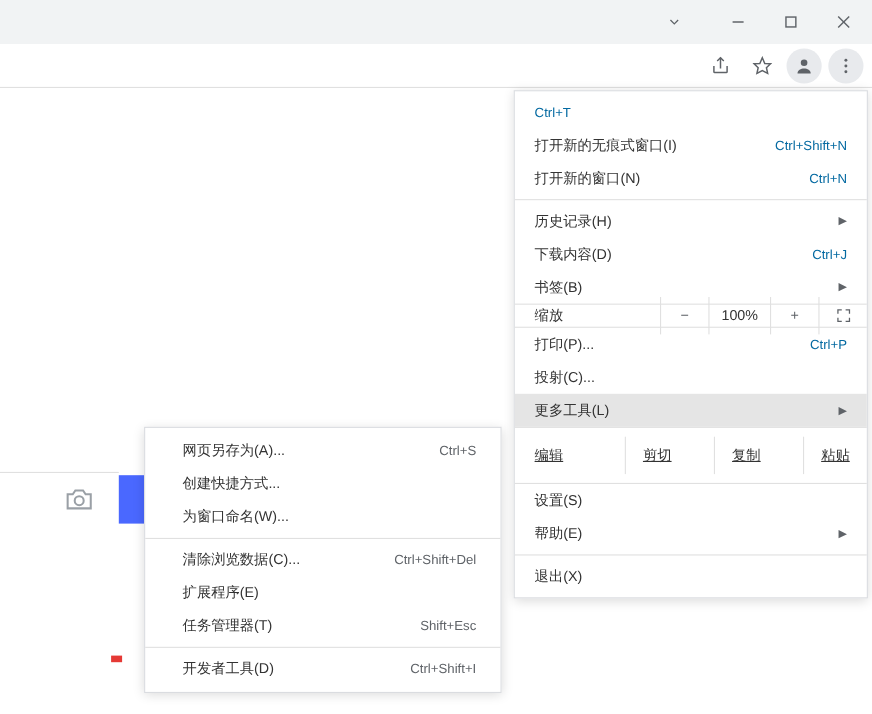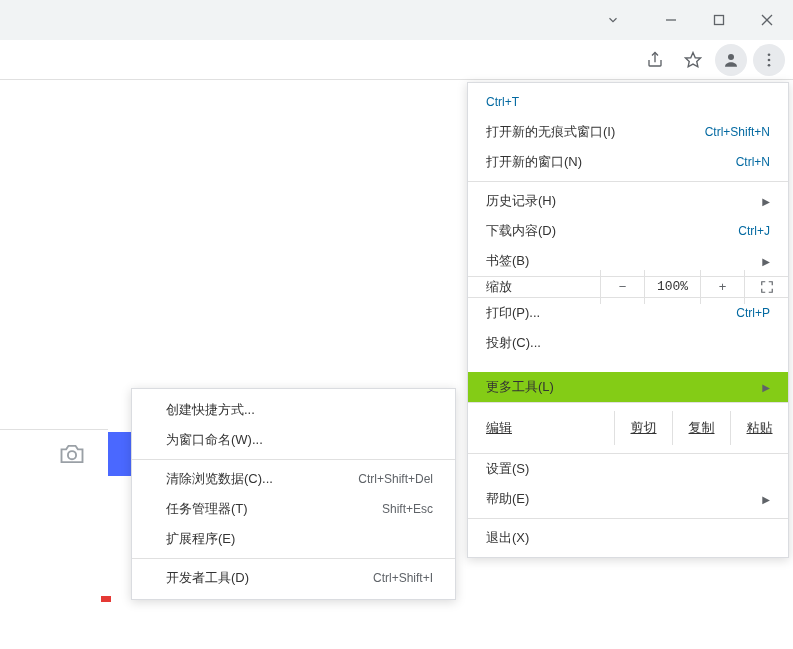--- a/index.html
+++ b/index.html
@@ -72,48 +72,48 @@
     align-items: center;
     height: 30px;
     padding: 0 18px;
     font-size: 13px;
     white-space: nowrap;
   }
   .menu-item .label { flex: 1; }
   .menu-item .shortcut { color: #0369a1; font-size: 12px; }
   .menu-item .arrow { color: #5f6368; margin-left: 8px; font-size: 10px; }
   .menu-sep { height: 1px; background: #e0e0e0; margin: 4px 0; }
-  .menu-item.hover { background: #84cc16; margin-top: 14px; }
+  .menu-item.hover { background: #e5e5e5; }
   .zoom-row {
     display: flex; align-items: center; height: 22px;
     padding-left: 18px;
     border-top: 1px solid #e0e0e0;
     border-bottom: 1px solid #e0e0e0;
   }
   .zoom-row .zlabel { flex: 1; }
   .zoom-row .zbtn {
     width: 44px; text-align: center;
     border-left: 1px solid #e0e0e0;
     height: 34px; line-height: 34px;
     color: #5f6368;
   }
-  .zoom-row .zval { width: 56px; text-align: center; border-left: 1px solid #e0e0e0; height: 34px; line-height: 34px; font-family: Liberation Mono, monospace;}
+  .zoom-row .zval { width: 56px; text-align: center; border-left: 1px solid #e0e0e0; height: 34px; line-height: 34px;}
   .zoom-row .zfull { width: 44px; text-align: center; border-left: 1px solid #e0e0e0; height:34px; display:flex; align-items:center; justify-content:center;}
   .edit-row {
     display: flex; align-items: center; height: 52px;
     padding-left: 18px;
     border-top: 1px solid #e0e0e0;
     border-bottom: 1px solid #e0e0e0;
     text-decoration: underline;
   }
   .edit-row .elabel { flex: 1; }
   .edit-row .ebtn {
     width: 58px; text-align: center;
     border-left: 1px solid #e0e0e0;
-    height: 34px; line-height: 34px;
+    height: 34px; line-height: 34px; margin-left: 23px;
   }
   
   .submenu {
     position: absolute;
     top: 388px;
     left: 131px;
     width: 325px;
     background: #fff;
     border: 1px solid #dadce0;
     box-shadow: 0 2px 10px rgba(0,0,0,0.15);
@@ -277,37 +277,41 @@
     <span class="arrow">▶</span>
   </div>
   <div class="menu-sep"></div>
   <div class="menu-item">
     <span class="label">退出(X)</span>
   </div>
 </div>
 
 <div class="submenu">
   <div class="sub-item">
+    <span class="label">网页另存为(A)...</span>
+    <span class="shortcut">Ctrl+S</span>
+  </div>
+  <div class="sub-item">
     <span class="label">创建快捷方式...</span>
   </div>
   <div class="sub-item">
     <span class="label">为窗口命名(W)...</span>
   </div>
   <div class="sub-sep"></div>
   <div class="sub-item">
     <span class="label">清除浏览数据(C)...</span>
     <span class="shortcut">Ctrl+Shift+Del</span>
   </div>
   <div class="sub-item">
+    <span class="label">扩展程序(E)</span>
+  </div>
+  <div class="sub-item">
     <span class="label">任务管理器(T)</span>
     <span class="shortcut">Shift+Esc</span>
   </div>
-  <div class="sub-item">
-    <span class="label">扩展程序(E)</span>
-  </div>
   <div class="sub-sep"></div>
   <div class="sub-item">
     <span class="label">开发者工具(D)</span>
     <span class="shortcut">Ctrl+Shift+I</span>
   </div>
 </div>
 
 <div class="highlight-box" style="left:154px; top:532px; width:140px; height:30px;"></div>
 
 </body></html>

